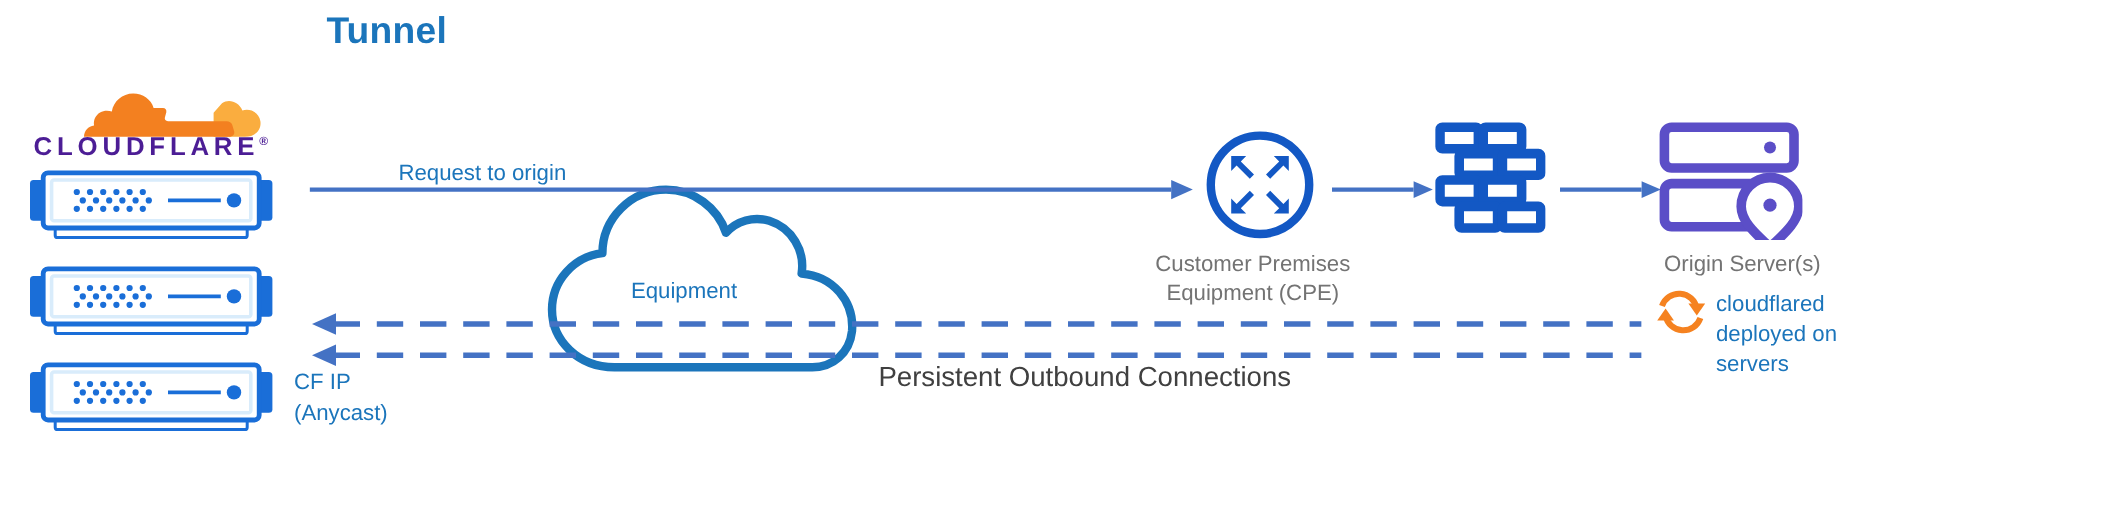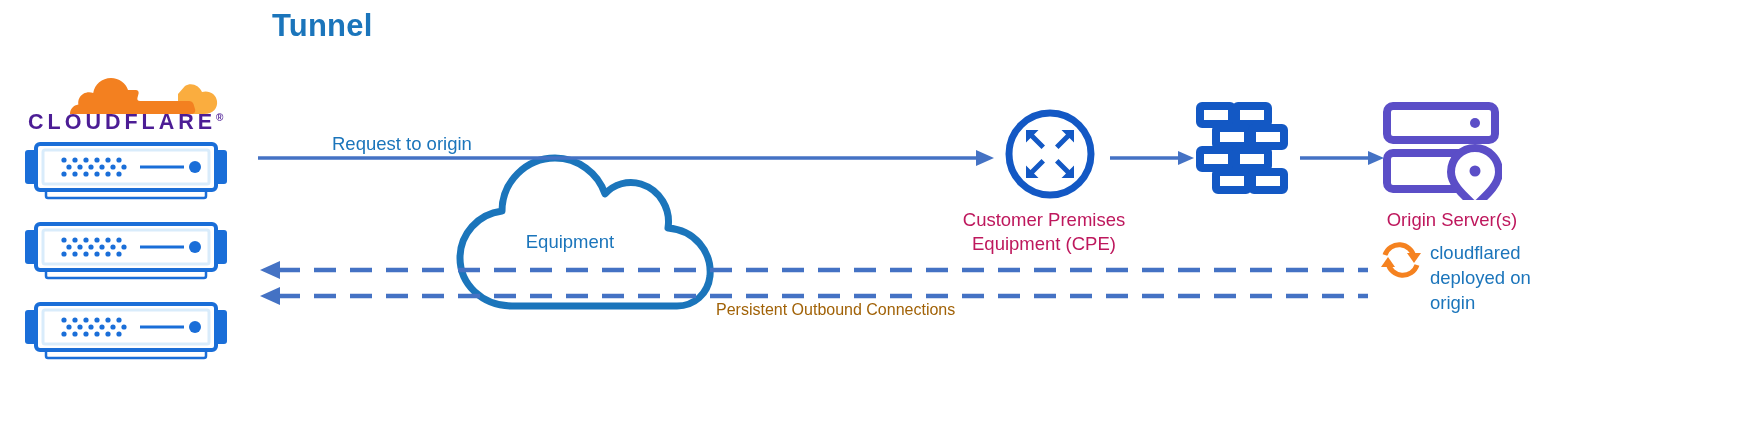--- a/index.html
+++ b/index.html
@@ -46,30 +46,30 @@
     vertical-align: super;
     letter-spacing: 0;
   }
 
   
   .server-box { width: 196px; height: 66px; }
   .server-box svg { display:block; }
 
   
   .dlabel {
-    color: #be185d;
+    color: #737373;
     font-size: 18.5px;
     line-height: 24px;
     white-space: pre-line;
     text-align: center;
   }
 
   #label-request { left: 288px; top: 133px; font-size: 18.5px; color: #1b75bb; white-space: nowrap; margin-left: 44px; }
   #label-internet { left: 500px; top: 231px; width: 140px; text-align: center; font-size: 18.5px; color: #1b75bb; }
-  #label-persistent { left: 716px; top: 301px; font-size: 16px; color: #a16207; white-space: nowrap; }
+  #label-persistent { left: 732px; top: 301px; font-size: 23px; color: #404040; white-space: nowrap; }
   #label-cfip { left: 245px; top: 305px; font-size: 18.5px; line-height: 26px; color: #1b75bb; white-space: pre-line; }
   #label-cpe { left: 944px; top: 208px; width: 200px; text-align: center; }
   #label-firewall { left: 1158px; top: 208px; width: 200px; text-align: center; }
   #label-origin { left: 1372px; top: 208px; width: 160px; text-align: center; }
   #label-cloudflared {
     left: 1430px; top: 240px; width: 112px;
     text-align: left; font-size: 18.5px; line-height: 25px;
     color: #1b75bb; white-space: pre-line;
   }
 </style>
@@ -234,20 +234,22 @@
 
       <line x1="20" y1="12" x2="1110" y2="12" stroke="#4472c4" stroke-width="4.5" stroke-dasharray="22 14"></line>
       <polygon points="22,3 22,21 2,12" fill="#4472c4"></polygon>
 
       <line x1="20" y1="38" x2="1110" y2="38" stroke="#4472c4" stroke-width="4.5" stroke-dasharray="22 14"></line>
       <polygon points="22,29 22,47 2,38" fill="#4472c4"></polygon>
     </svg>
   </div>
   <div class="abs" id="label-persistent">Persistent Outbound Connections</div>
 
+  <div class="abs" id="label-cfip">CF IP
+(Anycast)</div>
 
   <div class="abs" style="left:1004px; top:108px;">
     <svg width="92" height="92" viewBox="0 0 92 92">
       <circle cx="46" cy="46" r="41" fill="none" stroke="#1358c4" stroke-width="7"></circle>
       <g fill="#1358c4">
 
         <path d="M22 22 L34.5 22 L30 26.5 L41 37.5 L37.5 41 L26.5 30 L22 34.5 Z"></path>
 
         <path d="M70 22 L70 34.5 L65.5 30 L54.5 41 L51 37.5 L62 26.5 L57.5 22 Z"></path>
 
@@ -318,15 +320,15 @@
       <g fill="#f58220">
 
         <polygon points="29,15 43,15 36,25"></polygon>
 
         <polygon points="3,29 17,29 10,19"></polygon>
       </g>
     </svg>
   </div>
   <div class="abs" id="label-cloudflared">cloudflared
 deployed on
-origin</div>
+servers</div>
 
 </div>
 
 </body></html>

